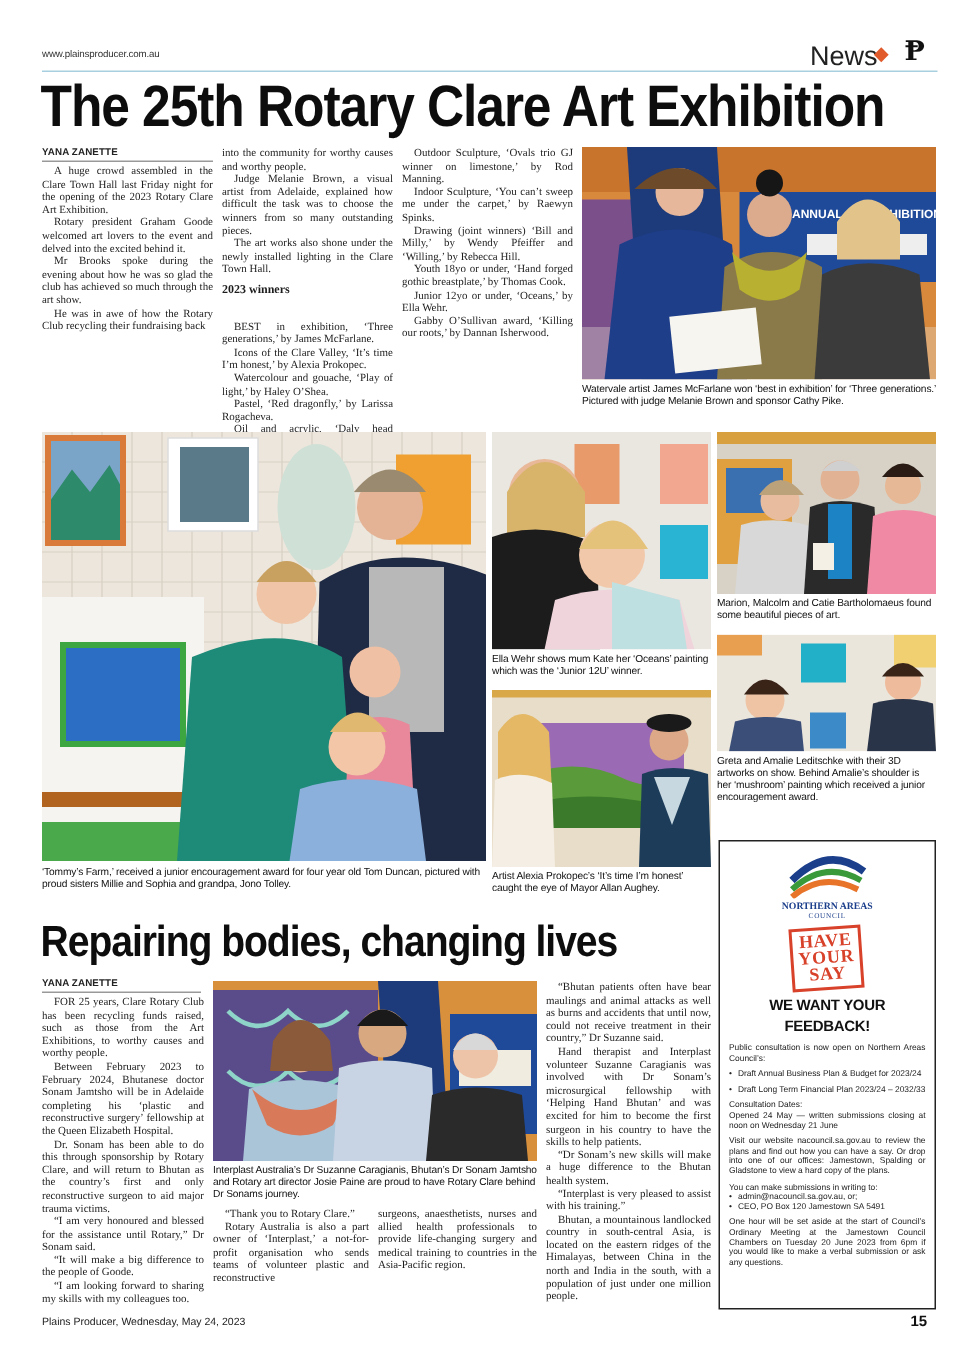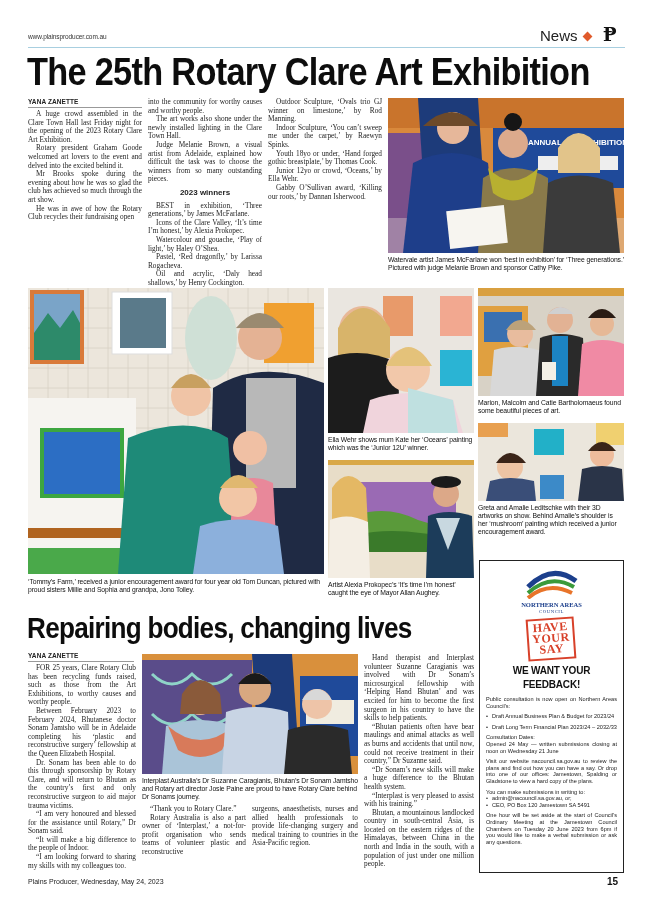--- a/index.html
+++ b/index.html
@@ -3,35 +3,35 @@
 <meta charset="utf-8">
 <style>
   * { box-sizing: border-box; margin: 0; padding: 0; }
   html, body { width: 650px; height: 913px; background: #ffffff; overflow: hidden; }
   body { position: relative; font-family: "Liberation Serif", serif; color: #1a1a1a; }
 
   .abs { position: absolute; }
 
   
   .site-url { left: 28px; top: 33px; font-family: "Liberation Sans", sans-serif; font-size: 6.5px; color: #333; letter-spacing: -0.1px; }
-  .section-label { left: 540px; top: 27px; font-family: "Liberation Sans", sans-serif; font-size: 15px; color: #222; }
+  .section-label { left: 540px; top: 27px; font-family: "Liberation Sans", sans-serif; font-size: 18px; color: #222; }
   .section-diamond { left: 584px; top: 33px; width: 7px; height: 7px; background: #e05a2b; transform: rotate(45deg); }
   .masthead-logo { left: 603px; top: 24px; font-family: "DejaVu Serif", serif; font-size: 18px; font-weight: bold; color: #111; }
   .top-rule { left: 28px; top: 47px; width: 597px; height: 1px; background: #a8cfe0; }
 
   .headline { font-family: "Liberation Sans", sans-serif; font-weight: bold; color: #0d0d0d; letter-spacing: -0.8px; white-space: nowrap; }
   .headline-1 { left: 27px; top: 50px; font-size: 39px; transform: scaleX(0.88); transform-origin: left top; }
   .headline-2 { left: 27px; top: 612px; font-size: 29px; transform: scaleX(0.9); transform-origin: left top; }
 
   .byline { font-family: "Liberation Sans", sans-serif; font-weight: bold; font-size: 6.5px; color: #222; letter-spacing: 0.1px; }
   .byline-rule { height: 1px; background: #999; }
 
   .col { font-size: 7.3px; line-height: 8.6px; text-align: justify; color: #1c1c1c; }
   .col p { text-indent: 8px; }
-  .col h4 { font-family: Liberation Sans, sans-serif; font-size: 8px; font-weight: bold; text-align: center; margin: 5px 0 4px; text-indent: 0; }
+  .col h4 { font-family: Liberation Serif, serif; font-size: 8px; font-weight: bold; text-align: left; margin: 5px 0 16px; text-indent: 0; }
 
   .caption { font-family: "Liberation Sans", sans-serif; font-size: 6.8px; line-height: 8px; color: #111; letter-spacing: -0.1px; }
 
   .photo { overflow: hidden; }
 
   
   .ad-box { left: 479px; top: 560px; width: 145px; height: 313px; border: 1.5px solid #222; background: #fff; }
   .ad-inner { position: relative; width: 100%; height: 100%; }
   .council-name { font-family: "Liberation Serif", serif; font-weight: bold; font-size: 6.5px; color: #1c3f8c; text-align: center; }
   .council-sub { font-family: "Liberation Serif", serif; font-size: 4.8px; color: #1c3f8c; text-align: center; letter-spacing: 0.5px; }
@@ -58,40 +58,41 @@
 
 <div class="abs headline headline-1">The 25th Rotary Clare Art Exhibition</div>
 
 <div class="abs byline" style="left:28px;top:98px;">YANA ZANETTE</div>
 <div class="abs byline-rule" style="left:28px;top:107px;width:114px;"></div>
 
 <div class="abs col" style="left:28px;top:110px;width:114px;">
   <p>A huge crowd assembled in the Clare Town Hall last Friday night for the opening of the 2023 Rotary Clare Art Exhibition.</p>
   <p>Rotary president Graham Goode welcomed art lovers to the event and delved into the excited behind it.</p>
   <p>Mr Brooks spoke during the evening about how he was so glad the club has achieved so much through the art show.</p>
-  <p>He was in awe of how the Rotary Club recycles their fundraising open</p>
+  <p>He was in awe of how the Rotary Club recycling their fundraising back</p>
 </div>
 
 <div class="abs col" style="left:148px;top:98px;width:114px;">
   <p style="text-indent:0">into the community for worthy causes and worthy people.</p>
+  <p>Judge Melanie Brown, a visual artist from Adelaide, explained how difficult the task was to choose the winners from so many outstanding pieces.</p>
   <p>The art works also shone under the newly installed lighting in the Clare Town Hall.</p>
-  <p>Judge Melanie Brown, a visual artist from Adelaide, explained how difficult the task was to choose the winners from so many outstanding pieces.</p>
   <h4>2023 winners</h4>
   <p>BEST in exhibition, ‘Three generations,’ by James McFarlane.</p>
   <p>Icons of the Clare Valley, ‘It’s time I’m honest,’ by Alexia Prokopec.</p>
   <p>Watercolour and gouache, ‘Play of light,’ by Haley O’Shea.</p>
   <p>Pastel, ‘Red dragonfly,’ by Larissa Rogacheva.</p>
   <p>Oil and acrylic, ‘Daly head shallows,’ by Henry Cockington.</p>
 </div>
 
 <div class="abs col" style="left:268px;top:98px;width:114px;">
   <p>Outdoor Sculpture, ‘Ovals trio GJ winner on limestone,’ by Rod Manning.</p>
   <p>Indoor Sculpture, ‘You can’t sweep me under the carpet,’ by Raewyn Spinks.</p>
+  <p>Drawing (joint winners) ‘Bill and Milly,’ by Wendy Pfeiffer and ‘Willing,’ by Rebecca Hill.</p>
   <p>Youth 18yo or under, ‘Hand forged gothic breastplate,’ by Thomas Cook.</p>
-  <p>Junior 12yo or crowd, ‘Oceans,’ by Ella Wehr.</p>
+  <p>Junior 12yo or under, ‘Oceans,’ by Ella Wehr.</p>
   <p>Gabby O’Sullivan award, ‘Killing our roots,’ by Dannan Isherwood.</p>
 </div>
 
 <div class="abs photo" style="left:388px;top:98px;width:236px;height:155px;">
   <svg width="236" height="155" viewBox="0 0 236 155">
     <rect width="236" height="155" fill="#d9893c"></rect>
     <rect y="0" width="236" height="30" fill="#c9742c"></rect>
     <rect x="0" y="35" width="40" height="120" fill="#7a4f8a"></rect>
     <path d="M30 0 L90 0 L100 155 L40 155 Z" fill="#1d3b7a"></path>
     <rect x="105" y="30" width="131" height="60" fill="#1f4a9a"></rect>
@@ -231,21 +232,21 @@
 <div class="abs headline headline-2">Repairing bodies, changing lives</div>
 
 <div class="abs byline" style="left:28px;top:652px;">YANA ZANETTE</div>
 <div class="abs byline-rule" style="left:28px;top:661px;width:106px;"></div>
 
 <div class="abs col" style="left:28px;top:664px;width:108px;">
   <p>FOR 25 years, Clare Rotary Club has been recycling funds raised, such as those from the Art Exhibitions, to worthy causes and worthy people.</p>
   <p>Between February 2023 to February 2024, Bhutanese doctor Sonam Jamtsho will be in Adelaide completing his ‘plastic and reconstructive surgery’ fellowship at the Queen Elizabeth Hospital.</p>
   <p>Dr. Sonam has been able to do this through sponsorship by Rotary Clare, and will return to Bhutan as the country’s first and only reconstructive surgeon to aid major trauma victims.</p>
   <p>“I am very honoured and blessed for the assistance until Rotary,” Dr Sonam said.</p>
-  <p>“It will make a big difference to the people of Indoor.</p>
+  <p>“It will make a big difference to the people of Goode.</p>
   <p>“I am looking forward to sharing my skills with my colleagues too.</p>
 </div>
 
 <div class="abs photo" style="left:142px;top:654px;width:216px;height:120px;">
   <svg width="216" height="120" viewBox="0 0 216 120">
     <rect width="216" height="120" fill="#d9903c"></rect>
     <rect x="0" y="6" width="110" height="114" fill="#5a4c8a"></rect>
     <path d="M10 20 q20 20 40 0 q20 20 40 0" stroke="#8fd4c8" stroke-width="3" fill="none"></path>
     <path d="M10 60 q20 20 40 0 q20 20 40 0" stroke="#8fd4c8" stroke-width="3" fill="none"></path>
     <path d="M110 0 L150 0 L158 120 L118 120 Z" fill="#1d3b7a"></path>
@@ -270,22 +271,22 @@
 
 <div class="abs col" style="left:142px;top:805px;width:104px;">
   <p>“Thank you to Rotary Clare.”</p>
   <p>Rotary Australia is also a part owner of ‘Interplast,’ a not-for-profit organisation who sends teams of volunteer plastic and reconstructive</p>
 </div>
 <div class="abs col" style="left:252px;top:805px;width:106px;">
   <p style="text-indent:0">surgeons, anaesthetists, nurses and allied health professionals to provide life-changing surgery and medical training to countries in the Asia-Pacific region.</p>
 </div>
 
 <div class="abs col" style="left:364px;top:654px;width:110px;">
+  <p>“Bhutan patients often have bear maulings and animal attacks as well as burns and accidents that until now, could not receive treatment in their country,” Dr Suzanne said.</p>
   <p>Hand therapist and Interplast volunteer Suzanne Caragianis was involved with Dr Sonam’s microsurgical fellowship with ‘Helping Hand Bhutan’ and was excited for him to become the first surgeon in his country to have the skills to help patients.</p>
-  <p>“Bhutan patients often have bear maulings and animal attacks as well as burns and accidents that until now, could not receive treatment in their country,” Dr Suzanne said.</p>
   <p>“Dr Sonam’s new skills will make a huge difference to the Bhutan health system.</p>
   <p>“Interplast is very pleased to assist with his training.”</p>
   <p>Bhutan, a mountainous landlocked country in south-central Asia, is located on the eastern ridges of the Himalayas, between China in the north and India in the south, with a population of just under one million people.</p>
 </div>
 
 <div class="abs ad-box">
   <div class="ad-inner">
     <svg class="abs" style="left:44px;top:6px;" width="56" height="32" viewBox="0 0 56 32">
       <path d="M4 20 Q28 -4 52 14" stroke="#1c3f8c" stroke-width="5" fill="none"></path>
       <path d="M4 26 Q26 6 50 20" stroke="#3a9a3a" stroke-width="4" fill="none"></path>

